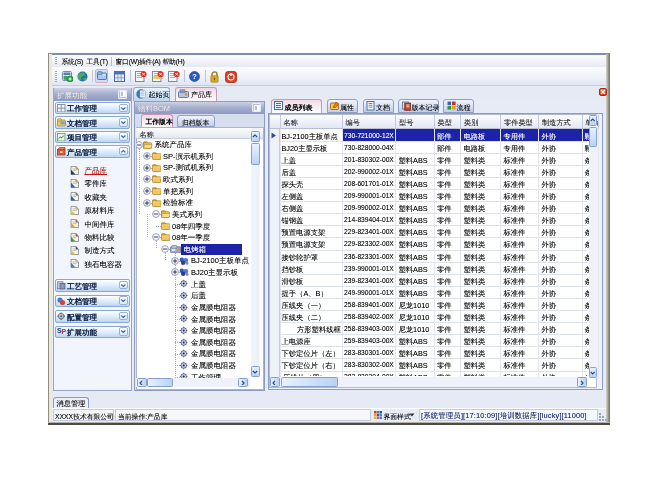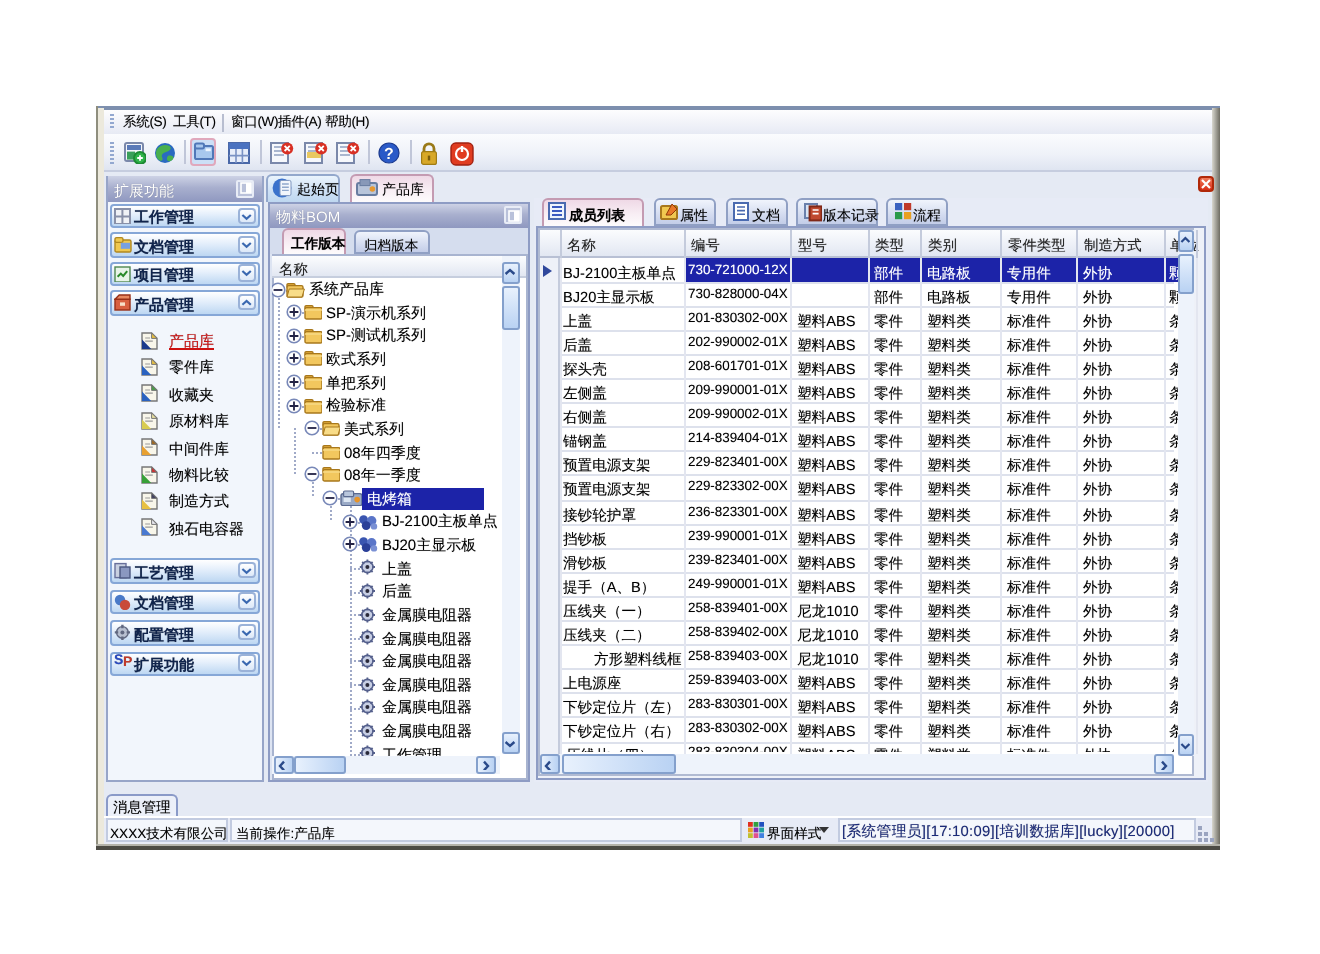--- a/index.html
+++ b/index.html
@@ -959,21 +959,21 @@
       <rect width="2.4" height="2.4" x="5.6" y="5.6" fill="#4080e0"></rect>
     </svg>
   </div>
 <div class="t" style="left:383.5px;top:411.5px;font-size:6.8px;color:#000;">界面样式</div>
 <div style="left:408.5px;top:413px;width:6px;height:4px;line-height:0;font-size:0;">
     <svg style="display:block" width="6" height="4" viewBox="0 0 6 4">
       <path d="M0.5 0.5L3 3.5 5.5 0.5z" fill="#333"></path>
     </svg>
   </div>
 <div style="left:418.5px;top:408.5px;width:179px;height:12.5px;background:#f4f7fc;border:1px solid #c2cbe0;"></div>
-<div class="t" style="left:421px;top:410.5px;font-size:7.4px;letter-spacing:0.15px;color:#1a2a7a;">[系统管理员][17:10:09][培训数据库][lucky][20000]</div>
+<div class="t" style="left:421px;top:410.5px;font-size:7.4px;letter-spacing:0.15px;color:#1a2a7a;">[系统管理员][17:10:09][培训数据库][lucky][11000]</div>
 <div style="left:597px;top:410.5px;width:11px;height:11px;line-height:0;font-size:0;">
     <svg style="display:block" width="11" height="11" viewBox="0 0 11 11">
       <rect x="8" y="8" width="2" height="2" fill="#9aa4c0"></rect>
       <rect x="5" y="8" width="2" height="2" fill="#9aa4c0"></rect>
       <rect x="5" y="5" width="2" height="2" fill="#9aa4c0"></rect>
       <rect x="2" y="8" width="2" height="2" fill="#9aa4c0"></rect>
       <rect x="2" y="5" width="2" height="2" fill="#9aa4c0"></rect>
       <rect x="2" y="2" width="2" height="2" fill="#9aa4c0"></rect>
     </svg>
   </div>

